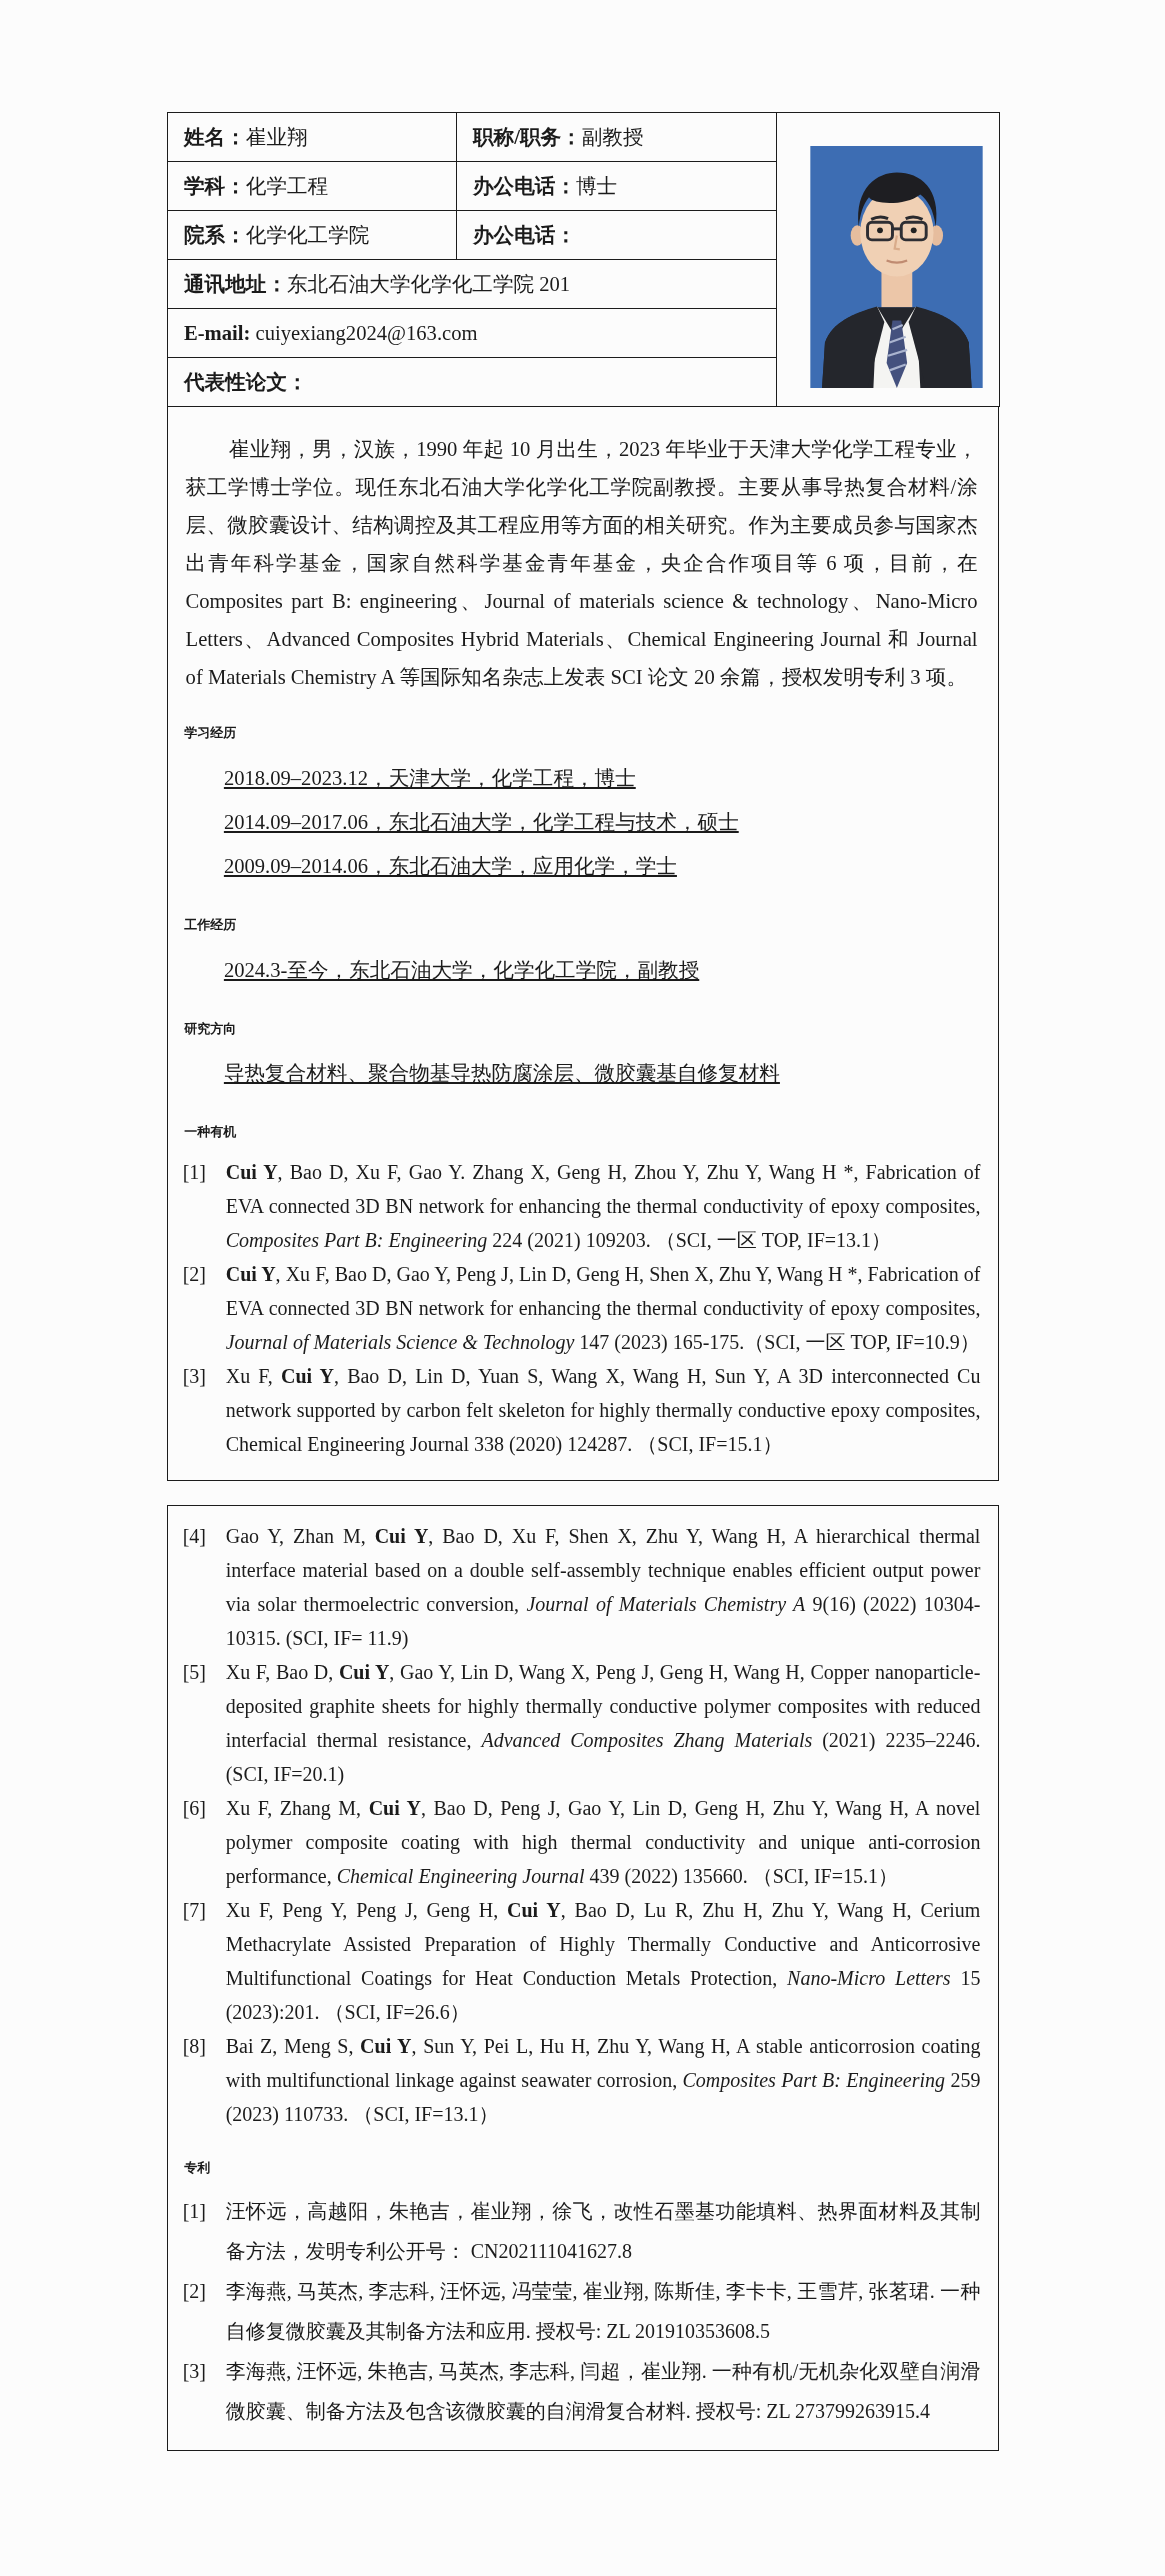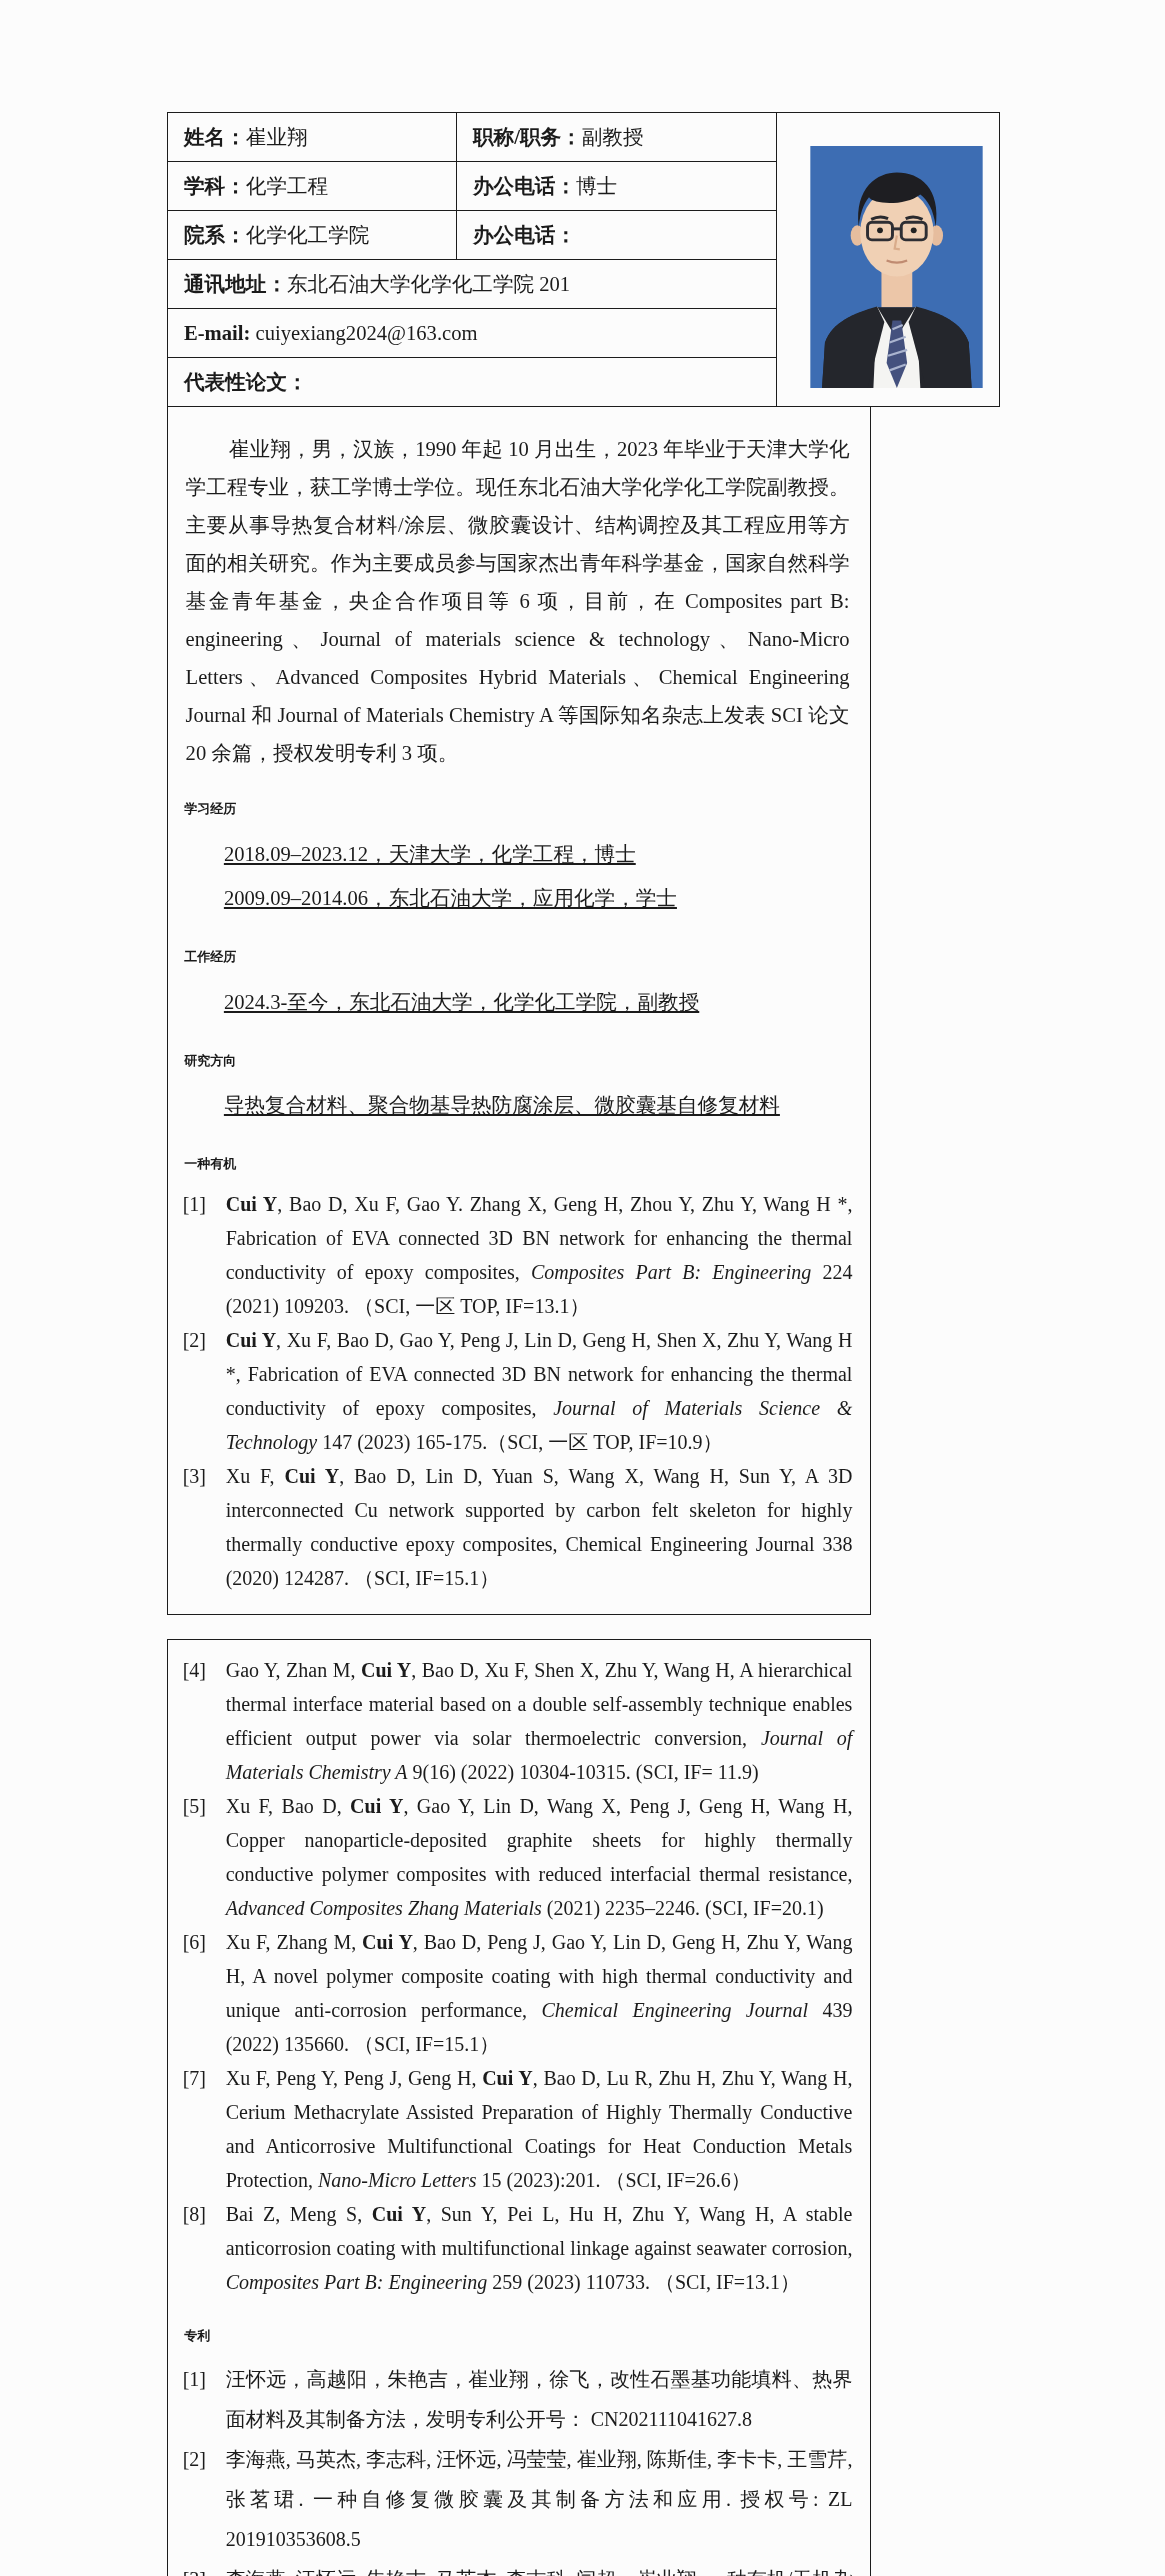--- a/index.html
+++ b/index.html
@@ -49,21 +49,21 @@
   .photo-frame {
     display:inline-block;
     width:173px;
     height:242px;
     margin-top:19px;
     line-height:0;
   }
 
   
   .box {
-    width:704px;
+    width:832px;
     border:1.5px solid #1c1c1c;
     background:#fcfcfc;
     padding:13.2px 17.6px 19px 14.7px;
   }
   .box1 { margin-top:-1.5px; }
   .box2 { margin-top:23.5px; }
 
   .bio {
     font-size:20.6px;
     line-height:38px;
@@ -202,20 +202,21 @@
       </tr>
     </tbody>
       </table>
 
     <div class="box box1">
       <p class="bio">崔业翔，男，汉族，1990 年起 10 月出生，2023 年毕业于天津大学化学工程专业，获工学博士学位。现任东北石油大学化学化工学院副教授。主要从事导热复合材料/涂层、微胶囊设计、结构调控及其工程应用等方面的相关研究。作为主要成员参与国家杰出青年科学基金，国家自然科学基金青年基金，央企合作项目等 6 项，目前，在 Composites part B: engineering、Journal of materials science &amp; technology、Nano-Micro Letters、Advanced Composites Hybrid Materials、Chemical Engineering Journal 和 Journal of Materials Chemistry A 等国际知名杂志上发表 SCI 论文 20 余篇，授权发明专利 3 项。</p>
 
       <div class="sec-heading">学习经历</div>
       <div>
           <div class="plain-item">2018.09–2023.12，天津大学，化学工程，博士</div>
+          <div class="plain-item">2014.09–2017.06，东北石油大学，化学工程与技术，硕士</div>
           <div class="plain-item">2009.09–2014.06，东北石油大学，应用化学，学士</div>
         </div>
 
       <div class="sec-heading">工作经历</div>
       <div>
           <div class="plain-item">2024.3-至今，东北石油大学，化学化工学院，副教授</div>
         </div>
 
       <div class="sec-heading">研究方向</div>
       <div>

